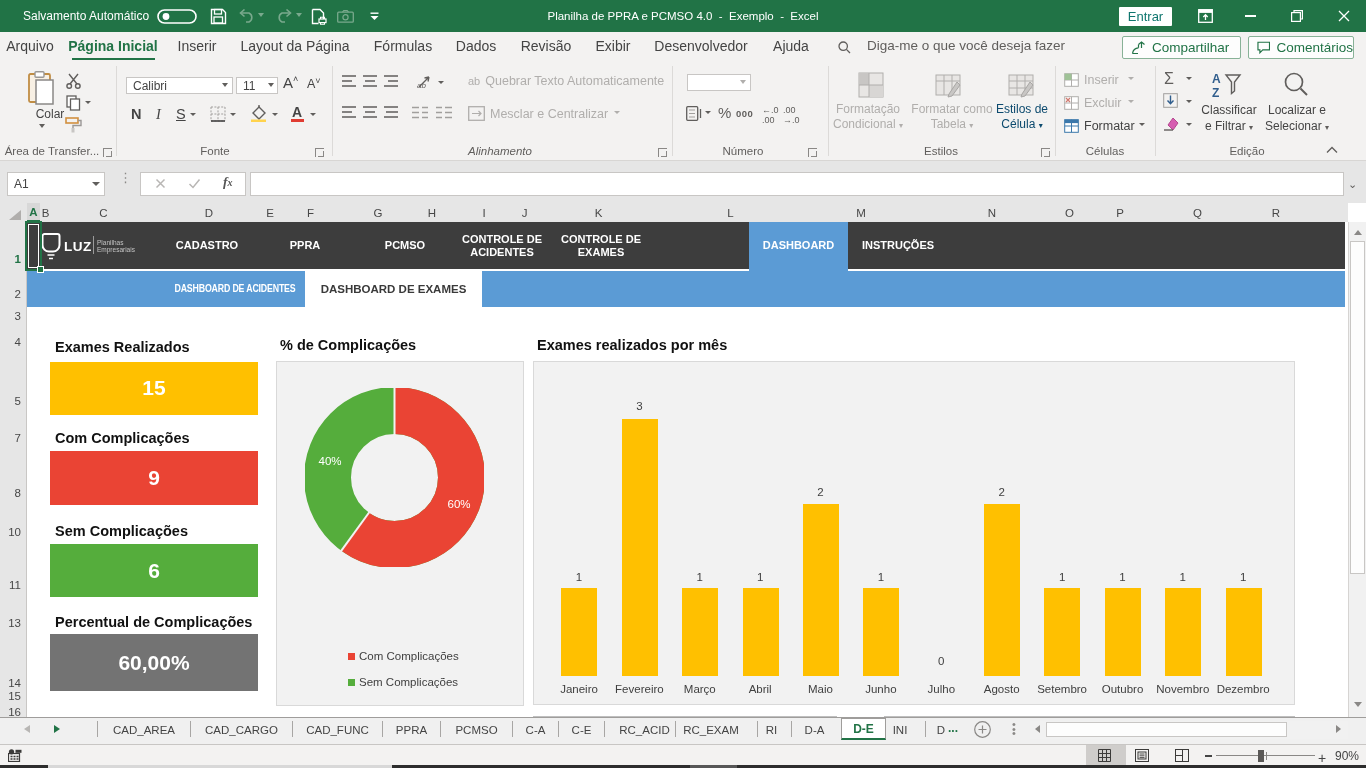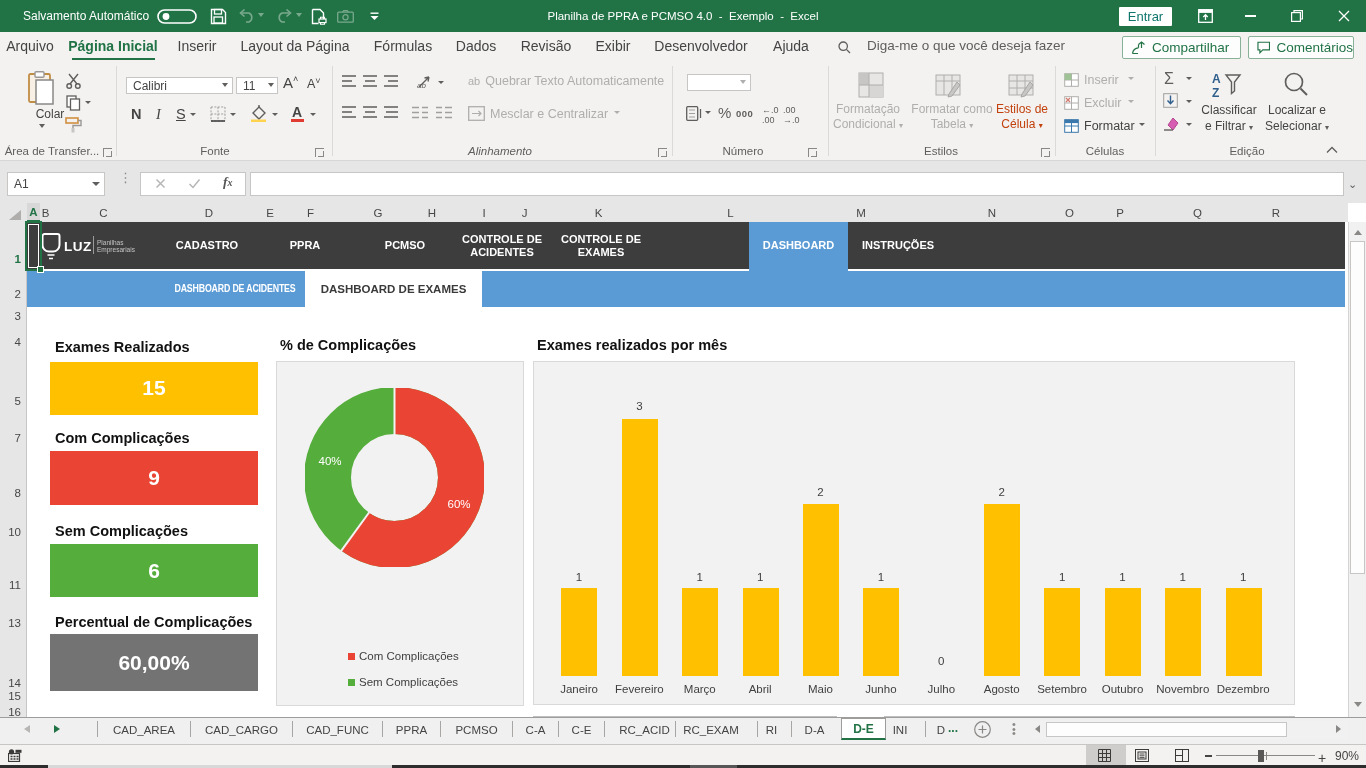--- a/index.html
+++ b/index.html
@@ -252,21 +252,21 @@
     <rect x="1" y="3" width="24" height="20" fill="#e8e6e4" stroke="#b0aeac"></rect>
     <path d="M1 9 h24 M9 3 v20 M17 3 v20" stroke="#b0aeac"></path>
     <path d="M14 22 L22 10 l3 3 L17 24 l-4 1 z" fill="#c8c6c4" stroke="#a8a6a4"></path>
   </svg>
   <div class="abs" style="left:910px;top:42px;width:84px;text-align:center;font-size:12px;color:#b0aeac;line-height:15px;">Formatar como<br>Tabela <span style="font-size:8px;">▾</span></div>
   <svg class="abs" style="left:1008px;top:12px;" width="26" height="26" viewBox="0 0 26 26">
     <rect x="1" y="3" width="24" height="20" fill="#e8e6e4" stroke="#b0aeac"></rect>
     <path d="M1 9 h24 M1 16 h24 M9 3 v20 M17 3 v20" stroke="#b0aeac"></path>
     <path d="M14 22 L22 10 l3 3 L17 24 l-4 1 z" fill="#c8c6c4" stroke="#a8a6a4"></path>
   </svg>
-  <div class="abs" style="left:988px;top:42px;width:68px;text-align:center;font-size:12px;color:#c2410c;line-height:15px;">Estilos de<br>Célula <span style="font-size:8px;">▾</span></div>
+  <div class="abs" style="left:988px;top:42px;width:68px;text-align:center;font-size:12px;color:#0c4a6e;line-height:15px;">Estilos de<br>Célula <span style="font-size:8px;">▾</span></div>
 
   <svg class="abs" style="left:1064px;top:13px;" width="15" height="14" viewBox="0 0 15 14">
     <rect x="0.7" y="0.7" width="13.6" height="12.6" fill="#fff" stroke="#b0aeac"></rect>
     <path d="M0.7 7 h13.6 M7.5 0.7 v12.6" stroke="#b0aeac"></path>
       <rect x="0.7" y="0.7" width="6.8" height="6.3" fill="#9fc296"></rect>
   </svg>
   <div class="abs vctr" style="left:1084px;top:12px;height:15px;color:#b0aeac;font-size:12.5px;">Inserir</div>
   <div class="abs" style="left:1128px;top:17px;width:0;height:0;border-left:3px solid transparent;border-right:3px solid transparent;border-top:3.5px solid #b0aeac;"></div>
   <svg class="abs" style="left:1064px;top:36px;" width="15" height="14" viewBox="0 0 15 14">
     <rect x="0.7" y="0.7" width="13.6" height="12.6" fill="#fff" stroke="#b0aeac"></rect>

